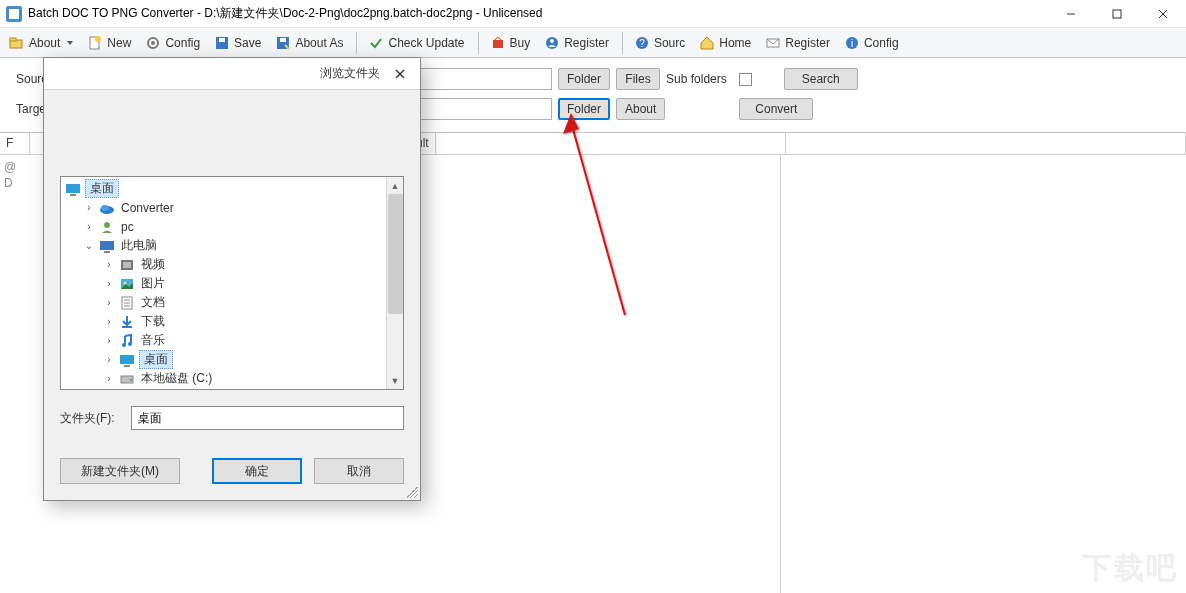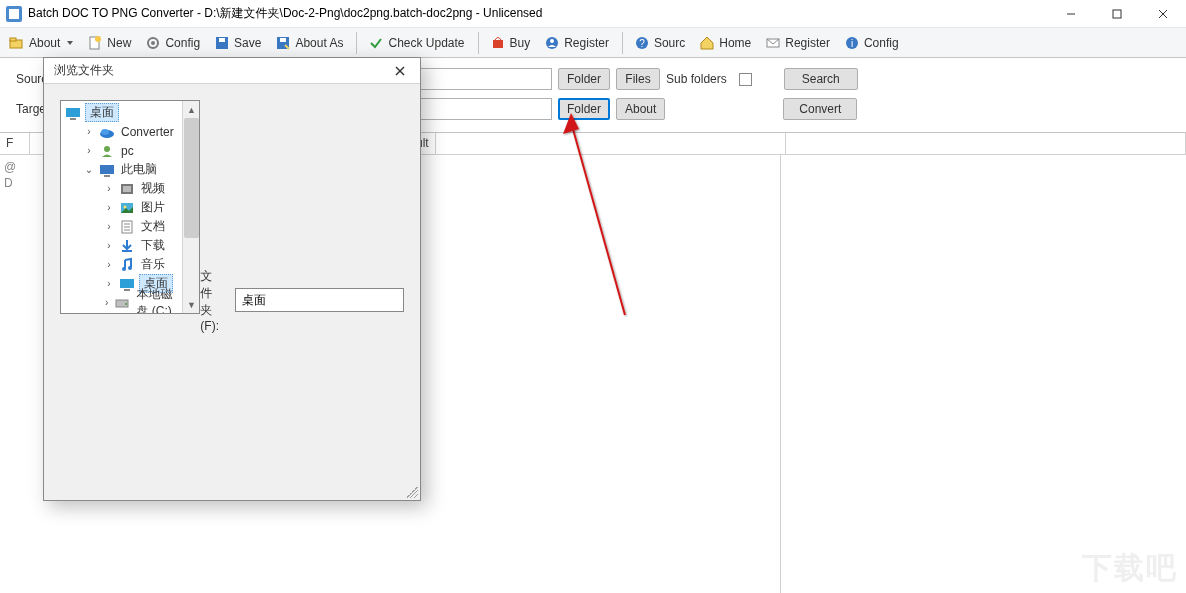--- a/index.html
+++ b/index.html
@@ -152,33 +152,33 @@
     left: 43px; top: 57px;
     width: 378px;
     height: 444px;
     background: #f0f0f0;
     border: 1px solid #888;
     box-shadow: 6px 6px 18px rgba(0,0,0,0.25);
     display: flex;
     flex-direction: column;
   }
   .modal-title {
-    height: 26px;
+    height: 44px;
     background: #fff;
-    display: flex; align-items: center; justify-content: space-between;
+    display: flex; align-items: center; justify-content: flex-end;
     padding-left: 10px;
     border-bottom: 1px solid #d4d4d4;
     font-size: 12px;
   }
   .modal-close {
     width: 40px; height: 100%;
     display: flex; align-items: center; justify-content: center;
     color: #333;
   }
-  .modal-body { padding: 16px; flex: 1; display: flex; flex-direction: row; }
+  .modal-body { padding: 16px; flex: 1; display: flex; flex-direction: column; }
   .tree-wrap {
     border: 1px solid #888;
     background: #fff;
     height: 214px;
     position: relative;
     overflow: hidden;
   }
   .tree-scroll {
     position: absolute;
     right: 0; top: 0; bottom: 0;
@@ -432,21 +432,21 @@
   </div>
   <div class="form-row">
     <span class="form-label">Targe</span>
     <div class="form-input"></div>
     <div class="btn focus">
         <span>Folder</span>
       </div>
     <div class="btn">
         <span>About</span>
       </div>
-    <div class="btn wide" style="margin-left:112px">
+    <div class="btn wide" style="margin-left:68px">
         <span>Convert</span>
       </div>
   </div>
 </div>
 
 <div class="main-area">
   <div class="grid-header">
     <div class="cell" style="flex:0 0 30px"><span>F</span></div>
     <div class="cell" style="flex:0 0 400px"><span style="margin-left:380px">ult</span></div>
     <div class="cell" style="flex:0 0 350px"></div>
@@ -596,20 +596,31 @@
         <div style="flex:1"></div>
         <div class="arrow">▼</div>
       </div>
     </div>
 
     <div class="field-row">
       <label>文件夹(F):</label>
       <input type="text" value="桌面" style="">
     </div>
 
+    <div class="dlg-buttons">
+      <div class="dlg-btn new">
+          <span>新建文件夹(M)</span>
+        </div>
+      <div class="dlg-btn ok">
+          <span>确定</span>
+        </div>
+      <div class="dlg-btn cancel">
+          <span>取消</span>
+        </div>
+    </div>
   </div>
   <div class="resize-grip"></div>
 </div>
 
 <svg class="arrow-svg" width="1186" height="593">
   <defs>
     <filter id="ds" x="-20%" y="-20%" width="140%" height="140%">
       <feDropShadow dx="1" dy="1" stdDeviation="1" flood-color="rgba(0,0,0,0.4)"></feDropShadow>
     </filter>
   </defs>

